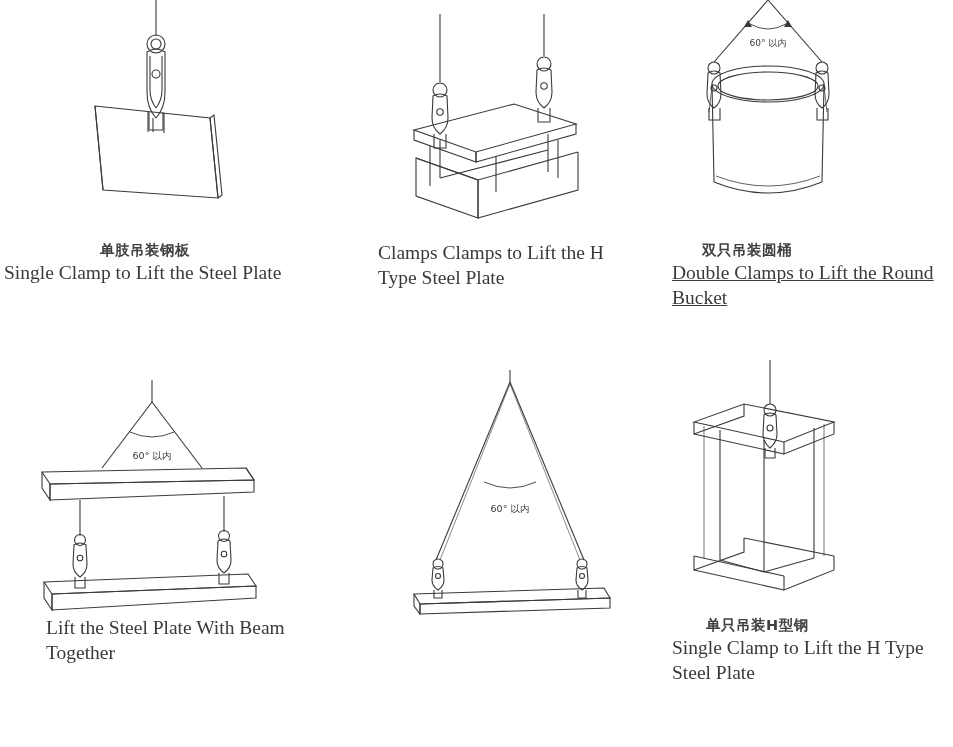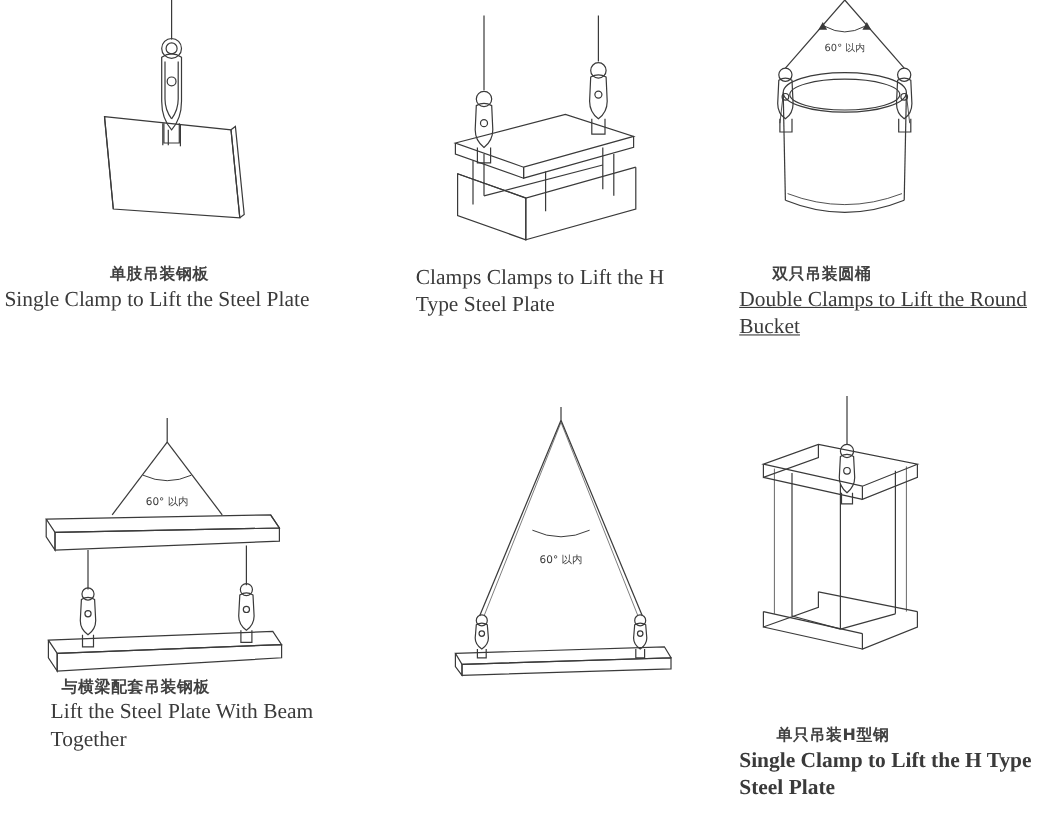--- a/index.html
+++ b/index.html
@@ -69,22 +69,22 @@
 
   .cell.r1c3 .caption .zh { padding-left: 58px; }
   .cell.r1c3 .caption .en { padding-left: 28px; text-decoration: underline; }
 
   .cell.r2c1 .caption .zh { padding-left: 48px; }
   .cell.r2c1 .caption .en { padding-left: 38px; }
 
   .cell.r2c2 .caption .zh { padding-left: 52px; }
   .cell.r2c2 .caption .en { padding-left: 46px; }
 
-  .cell.r2c3 .caption .zh { padding-left: 62px; margin-top: 44px; }
-  .cell.r2c3 .caption .en { padding-left: 28px; font-weight: bold; }
+  .cell.r2c3 .caption .zh { padding-left: 62px; }
+  .cell.r2c3 .caption .en { padding-left: 28px; }
   svg { display: block; }
   svg text { font-family: "DejaVu Sans", sans-serif; }
 </style>
 </head>
 <body>
 
 <div class="sheet">
   <div class="grid">
 
     <div class="cell r1c1">
@@ -240,21 +240,20 @@
             <circle cx="224" cy="194" r="2.8"></circle>
             <path d="M219 213 L219 224 L229 224 L229 213"></path>
 
             <path d="M44 222 L248 214 L256 226 L52 234 Z"></path>
             <path d="M44 222 L44 238 L52 250 L52 234"></path>
             <path d="M52 234 L256 226 L256 238 L52 250 Z"></path>
           </g>
         </svg>
       </div>
       <div class="caption">
-        <div class="zh">与横梁配套吊装钢板</div>
         <div class="en">Lift the Steel Plate With Beam Together</div>
       </div>
     </div>
 
     <div class="cell r2c2">
       <div class="figure">
         <svg width="318" height="255" viewBox="0 0 318 255">
           <g fill="none" stroke="#3a3a3a" stroke-width="1.1">
 
             <line x1="192" y1="10" x2="192" y2="22"></line>

